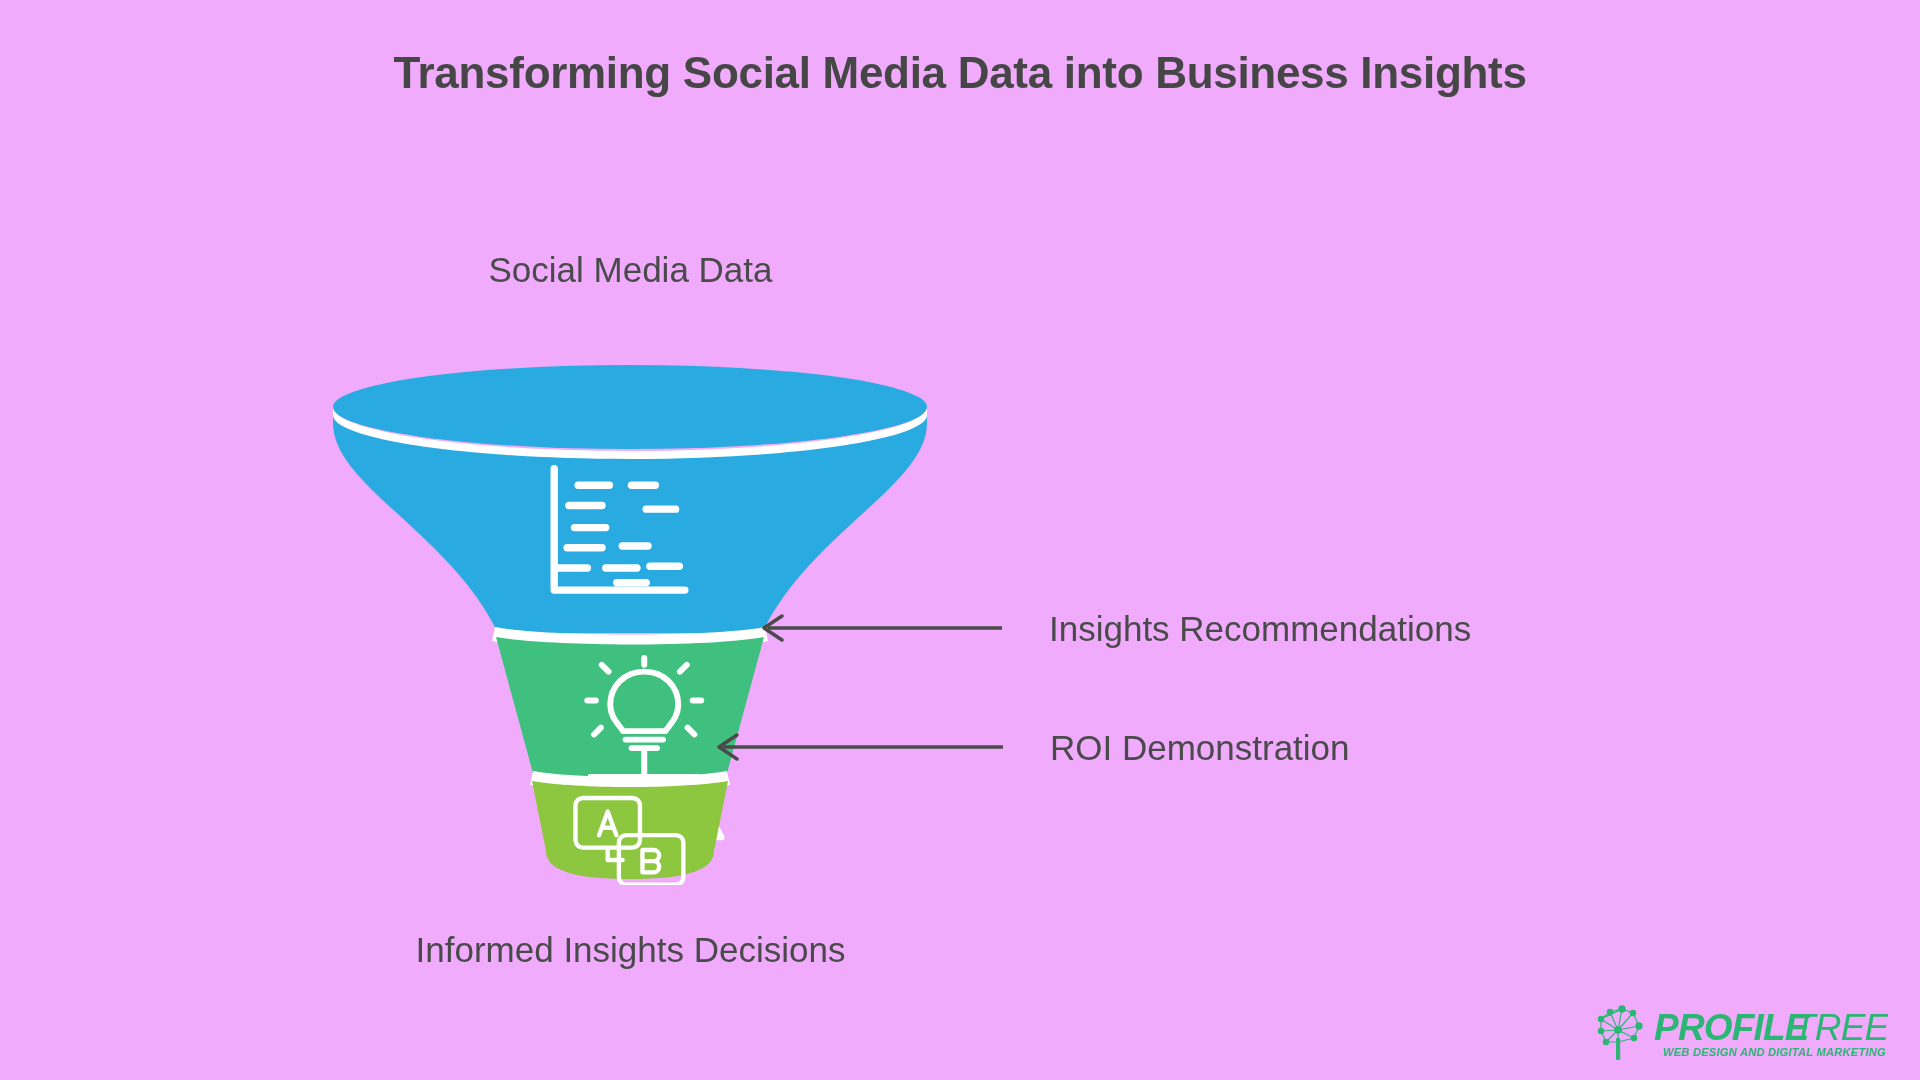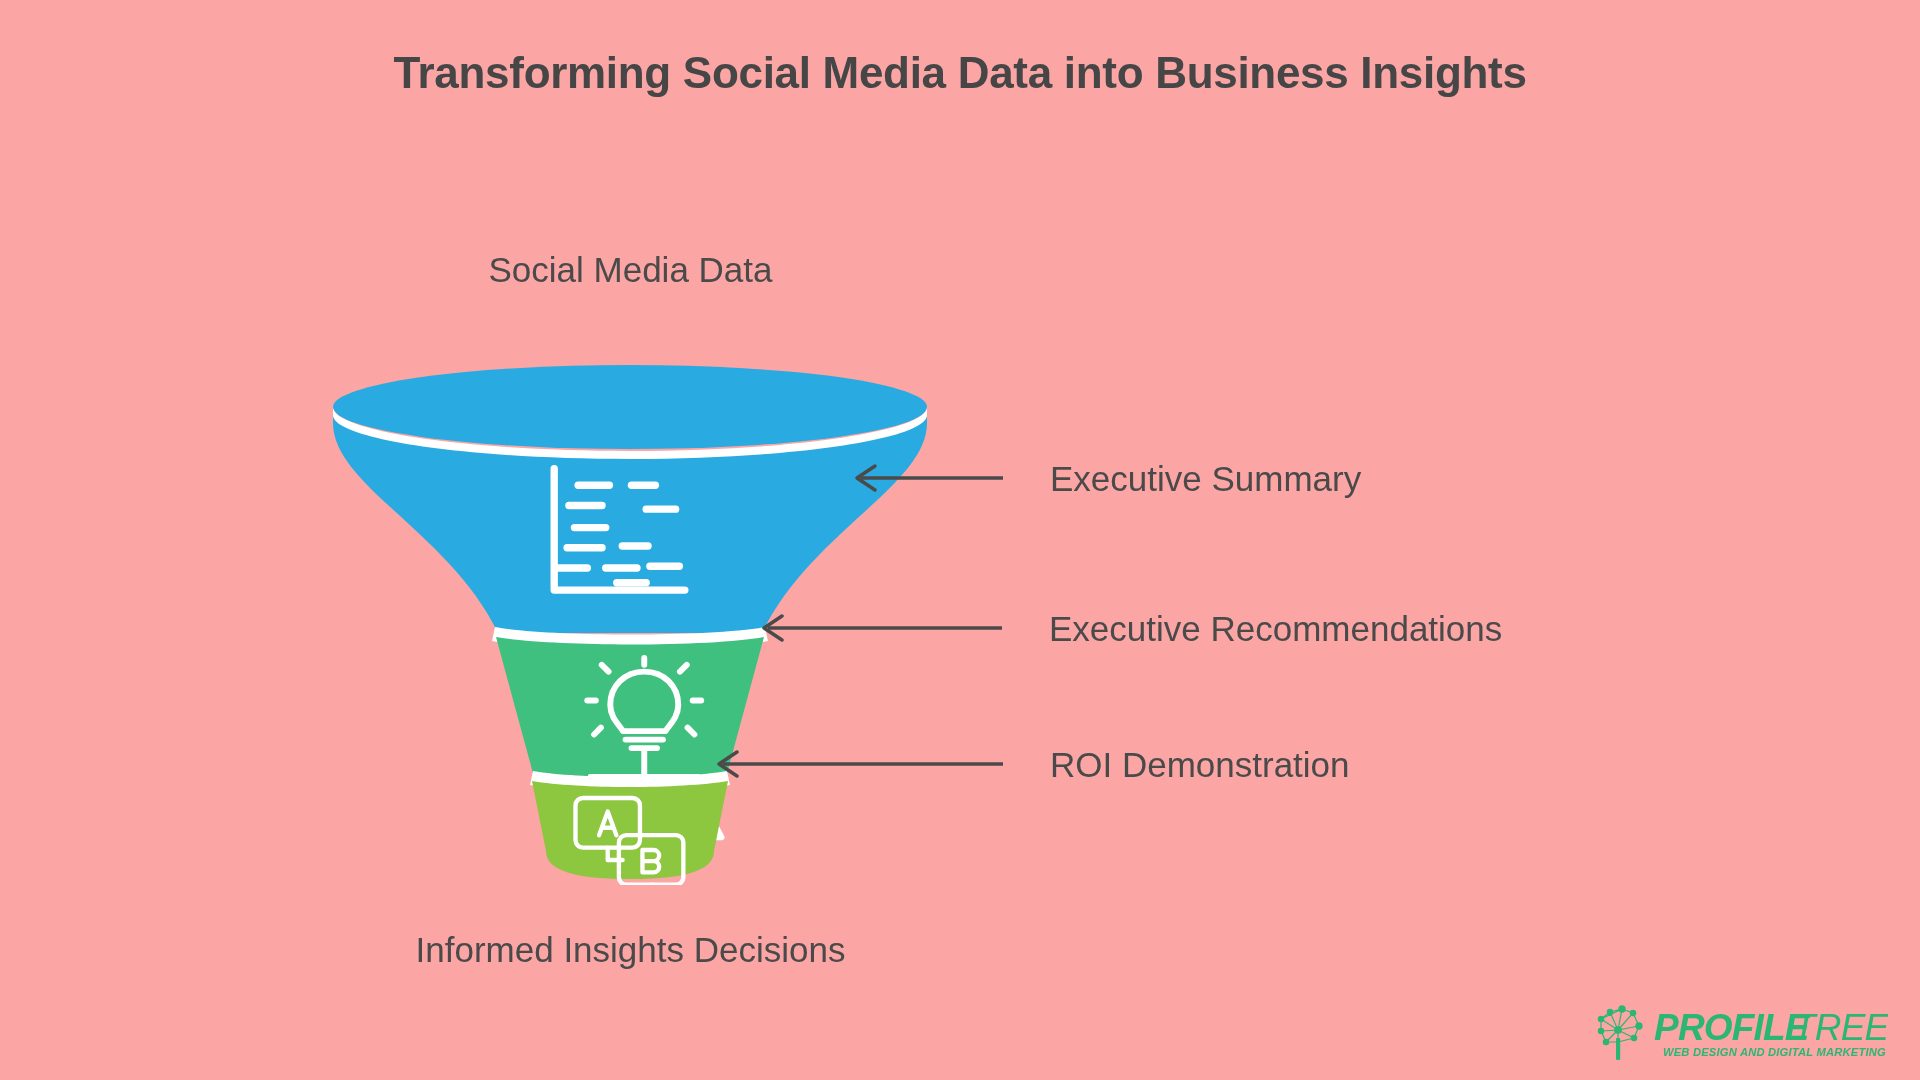--- a/index.html
+++ b/index.html
@@ -12,21 +12,21 @@
     height: 1080px;
     font-family: "Liberation Sans", sans-serif;
     position: relative;
     overflow: hidden;
     -webkit-font-smoothing: antialiased;
   }
 
   #slide {
     position: absolute;
     inset: 0;
-    background: #fca5a5;
+    background: #f0abfc;
   }
 
   
   .title {
     position: absolute;
     top: 48px;
     left: 0;
     width: 1920px;
     text-align: center;
     font-size: 44px;
@@ -86,21 +86,21 @@
   .callout .callout-label {
     font-size: 35px;
     color: #4a4a4a;
     white-space: nowrap;
     font-family: "Liberation Sans", sans-serif;
     line-height: 1;
   }
 
   #callout-0 { top: 455px; left: 845px; }
   #callout-1 { top: 605px; left: 752px; }
-  #callout-2 { top: 741px; left: 707px; }
+  #callout-2 { top: 724px; left: 707px; }
 
   #callout-0 .callout-label { margin-left: 45px; }
   #callout-1 .callout-label { margin-left: 45px; }
   #callout-2 .callout-label { margin-left: 45px; }
 
   
   #logo {
     position: absolute;
     left: 1588px;
     top: 1000px;
@@ -255,34 +255,27 @@
 
           <line x1="126" y1="148" x2="126" y2="168"></line>
           <line x1="98" y1="170" x2="154" y2="170"></line>
         </g>
       </g>
     </svg>
   </div>
 
   <div class="caption caption-bottom">Informed Insights Decisions</div>
 
-  <div class="callout" id="callout-0">
-    <svg class="arrow" width="160" height="30" viewBox="0 0 160 30">
-      <line x1="158" y1="15" x2="16" y2="15" stroke="#4a4a4a" stroke-width="3.5"></line>
-      <polyline points="30,3 12,15 30,27" fill="none" stroke="#4a4a4a" stroke-width="3.5" stroke-linecap="round" stroke-linejoin="round"></polyline>
-    </svg>
-    <span class="callout-label">Executive Summary</span>
-  </div>
 
   <div class="callout" id="callout-1">
     <svg class="arrow" width="252" height="30" viewBox="0 0 252 30">
       <line x1="250" y1="15" x2="16" y2="15" stroke="#4a4a4a" stroke-width="3.5"></line>
       <polyline points="30,3 12,15 30,27" fill="none" stroke="#4a4a4a" stroke-width="3.5" stroke-linecap="round" stroke-linejoin="round"></polyline>
     </svg>
-    <span class="callout-label">Executive Recommendations</span>
+    <span class="callout-label">Insights Recommendations</span>
   </div>
 
   <div class="callout" id="callout-2">
     <svg class="arrow" width="298" height="30" viewBox="0 0 298 30">
       <line x1="296" y1="15" x2="16" y2="15" stroke="#4a4a4a" stroke-width="3.5"></line>
       <polyline points="30,3 12,15 30,27" fill="none" stroke="#4a4a4a" stroke-width="3.5" stroke-linecap="round" stroke-linejoin="round"></polyline>
     </svg>
     <span class="callout-label">ROI Demonstration</span>
   </div>
 

